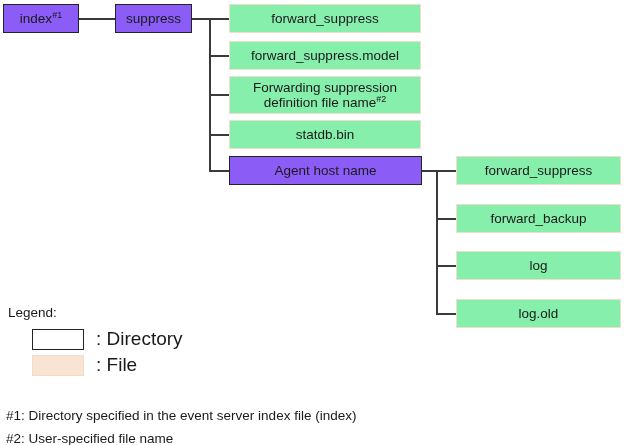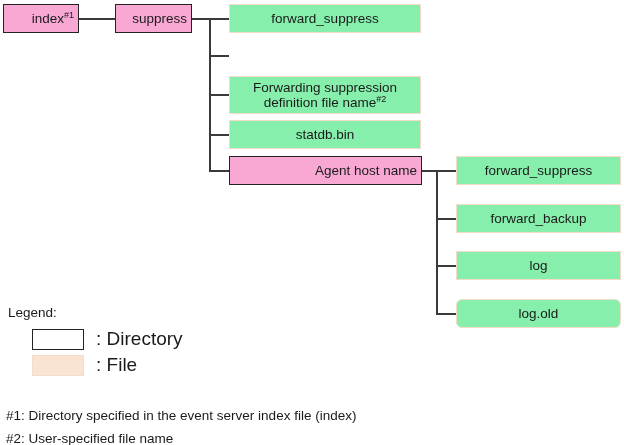--- a/index.html
+++ b/index.html
@@ -27,23 +27,22 @@
     box-sizing: border-box;
     display: flex;
     align-items: center;
     justify-content: center;
     text-align: center;
     font-size: 13.5px;
     line-height: 15px;
     color: #1a1a1a;
   }
   .node.dir {
-    background: #f9a8d4;
+    background: #8b5cf6;
     border: 1.4px solid #232323;
-    justify-content: flex-end;
   }
   .node.file {
     background: #86efac;
     border: 1px solid #f3dcc9;
   }
   .node .label {
     display: block;
     padding: 0 4px;
   }
   sup {
@@ -120,20 +119,23 @@
   <div class="connector h-line" style="left:209px; top:18px; width:20px;"></div>
   <div class="connector h-line" style="left:209px; top:55px; width:20px;"></div>
   <div class="connector h-line" style="left:209px; top:94px; width:20px;"></div>
   <div class="connector h-line" style="left:209px; top:134px; width:20px;"></div>
   <div class="connector h-line" style="left:209px; top:170px; width:20px;"></div>
 
   <div class="node file" style="left:229px; top:4px; width:192px; height:29px;">
     <span class="label">forward_suppress</span>
   </div>
 
+  <div class="node file" style="left:229px; top:41px; width:192px; height:29px;">
+    <span class="label">forward_suppress.model</span>
+  </div>
 
   <div class="node file" style="left:229px; top:76px; width:192px; height:38px;">
     <span class="label"><span id="fwd-def-text">Forwarding suppression<br>definition file name</span><sup>#2</sup></span>
   </div>
 
   <div class="node dir" style="left:229px; top:156px; width:193px; height:29px;">
     <span class="label">Agent host name</span>
   </div>
 
   <div class="node file" style="left:229px; top:120px; width:192px; height:29px;">
@@ -154,21 +156,21 @@
   </div>
 
   <div class="node file" style="left:456px; top:204px; width:165px; height:29px;">
     <span class="label">forward_backup</span>
   </div>
 
   <div class="node file" style="left:456px; top:251px; width:165px; height:29px;">
     <span class="label">log</span>
   </div>
 
-  <div class="node file" style="left:456px; top:299px; width:165px; height:29px;border-radius:6px;">
+  <div class="node file" style="left:456px; top:299px; width:165px; height:29px;">
     <span class="label">log.old</span>
   </div>
 
 </div>
 
 <div id="legend">
   <div class="legend-title">Legend:</div>
 
   <div class="legend-row">
     <div class="swatch dir"></div>

